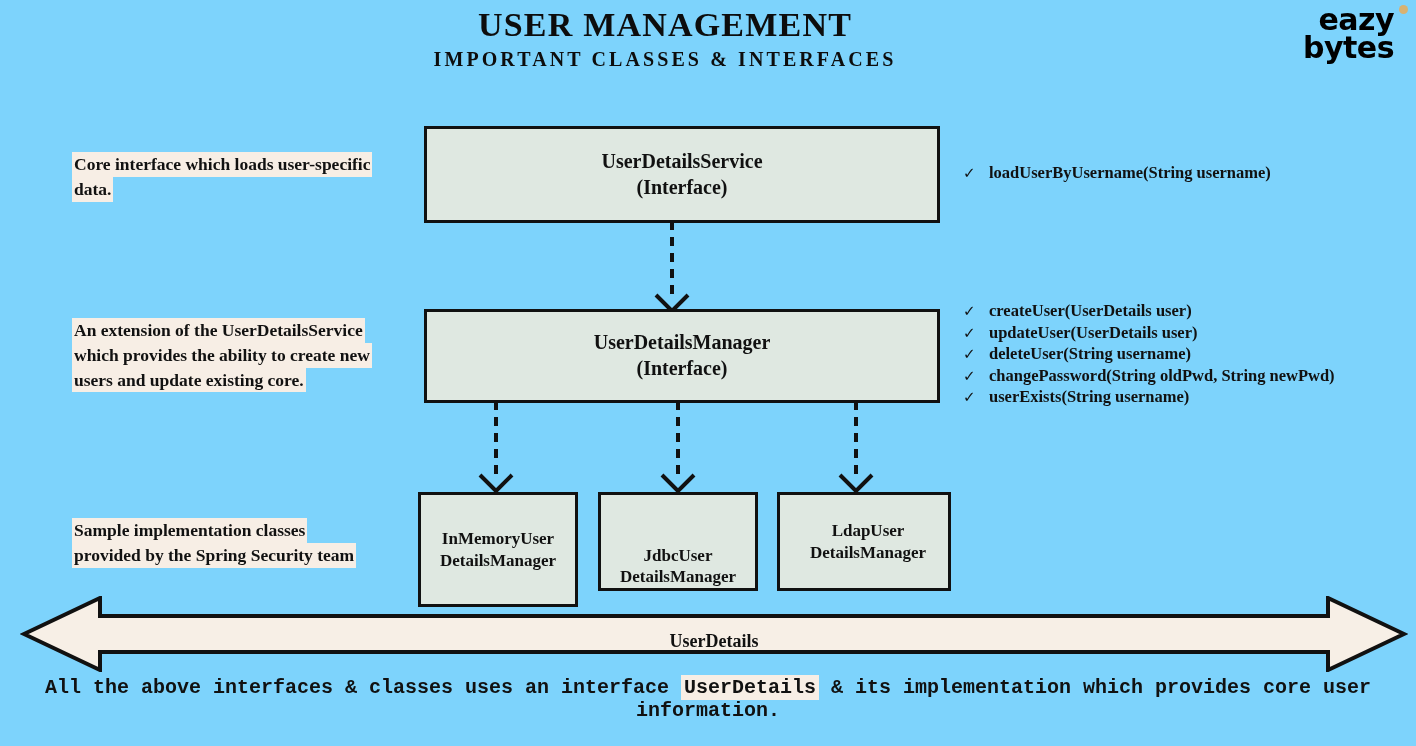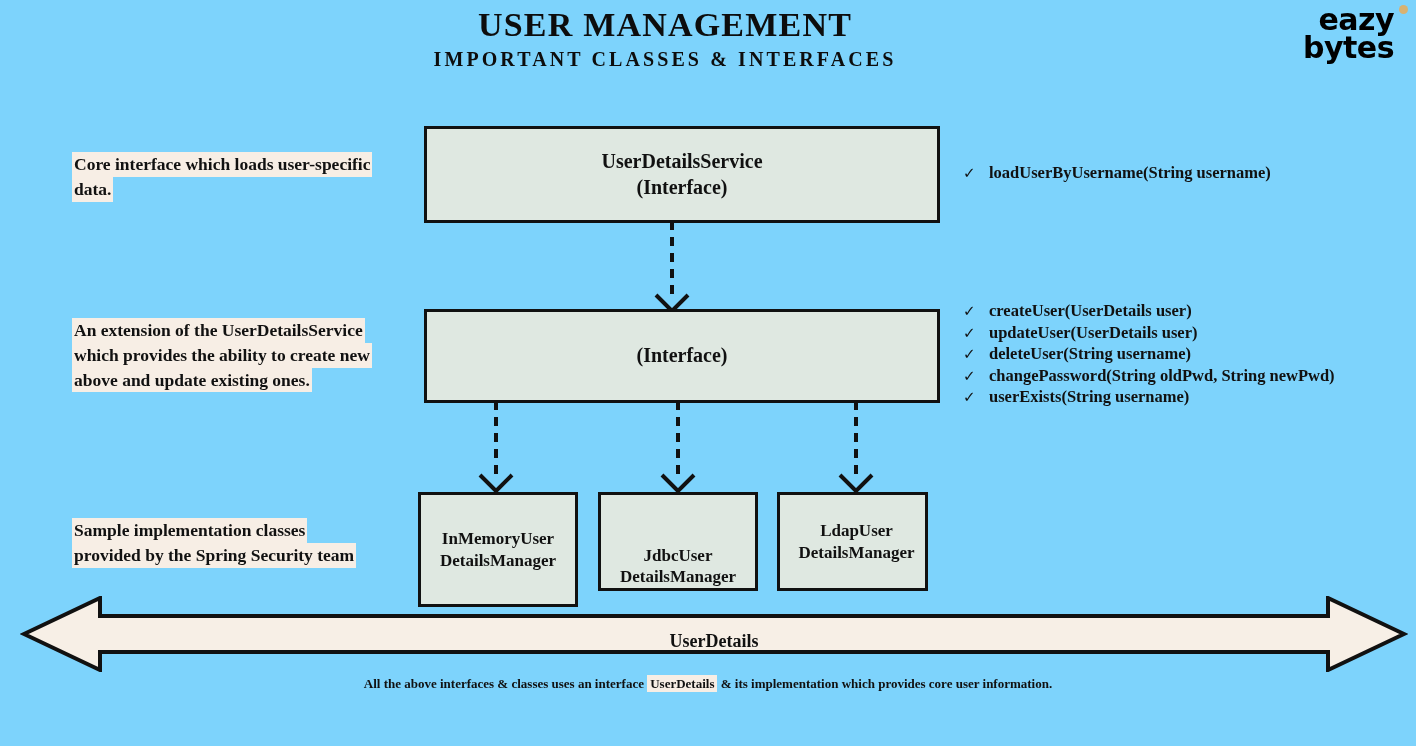--- a/index.html
+++ b/index.html
@@ -80,21 +80,21 @@
     line-height: 1.28;
     font-family: Liberation Serif, serif;
   }
   .box .l1, .box .l2 { display: block; white-space: nowrap; }
 
   #box-uds { left: 424px; top: 126px; width: 516px; height: 97px; font-size: 20px; }
   #box-udm { left: 424px; top: 309px; width: 516px; height: 94px; font-size: 20px; }
 
   #box-inmemory { left: 418px; top: 492px; width: 160px; height: 115px; font-size: 17px; }
   #box-jdbc     { left: 598px; top: 492px; width: 160px; height: 99px; font-size: 17px; justify-content: flex-end; }
-  #box-ldap     { left: 777px; top: 492px; width: 151px; height: 99px; font-size: 17px; padding-left: 8px; }
+  #box-ldap     { left: 777px; top: 492px; width: 174px; height: 99px; font-size: 17px; padding-left: 8px; }
 
   
   .annotation {
     position: absolute;
     font-size: 17.5px;
     font-weight: bold;
     line-height: 1.30;
     color: #111111;
     margin-left: 36px;
   }
@@ -147,23 +147,24 @@
     pointer-events: none;
   }
 
   
   #footer {
     position: absolute;
     left: 0;
     top: 676px;
     width: 1416px;
     text-align: center;
-    font-size: 13px;
-    font-weight: bold;
-    color: #111111;
+    font-size: 20px;
+    font-weight: bold;
+    color: #111111;
+    font-family: Liberation Mono, monospace;
   }
   #footer .hl {
     background: #f7eee5;
     padding: 1px 3px;
   }
 </style>
 </head>
 <body>
 
 <div id="page">
@@ -194,20 +195,21 @@
     <line x1="30" y1="0" x2="30" y2="76" stroke="#111111" stroke-width="4" stroke-dasharray="9,7"></line>
     <polyline points="14,74 30,90 46,74" fill="none" stroke="#111111" stroke-width="4"></polyline>
   </svg>
 
   <div class="box" id="box-uds">
     <span class="l1">UserDetailsService</span>
     <span class="l2">(Interface)</span>
   </div>
 
   <div class="box" id="box-udm">
+    <span class="l1">UserDetailsManager</span>
     <span class="l2">(Interface)</span>
   </div>
 
   <div class="box" id="box-inmemory">
     <span class="l1">InMemoryUser</span>
     <span class="l2">DetailsManager</span>
   </div>
 
   <div class="box" id="box-jdbc">
     <span class="l1">JdbcUser</span>
@@ -220,21 +222,21 @@
   </div>
 
   <div class="annotation" id="anno-uds">
     <span>Core interface which loads user-specific</span><br>
     <span>data.</span>
   </div>
 
   <div class="annotation" id="anno-udm">
     <span>An extension of  the UserDetailsService</span><br>
     <span>which provides the ability to create new</span><br>
-    <span>above and update existing ones.</span>
+    <span>users and update existing core.</span>
   </div>
 
   <div class="annotation" id="anno-impl">
     <span>Sample implementation classes</span><br>
     <span>provided by the Spring Security team</span>
   </div>
 
   <div class="methods" id="methods-uds">
     <div class="row">
       <span class="tick">✓</span>

